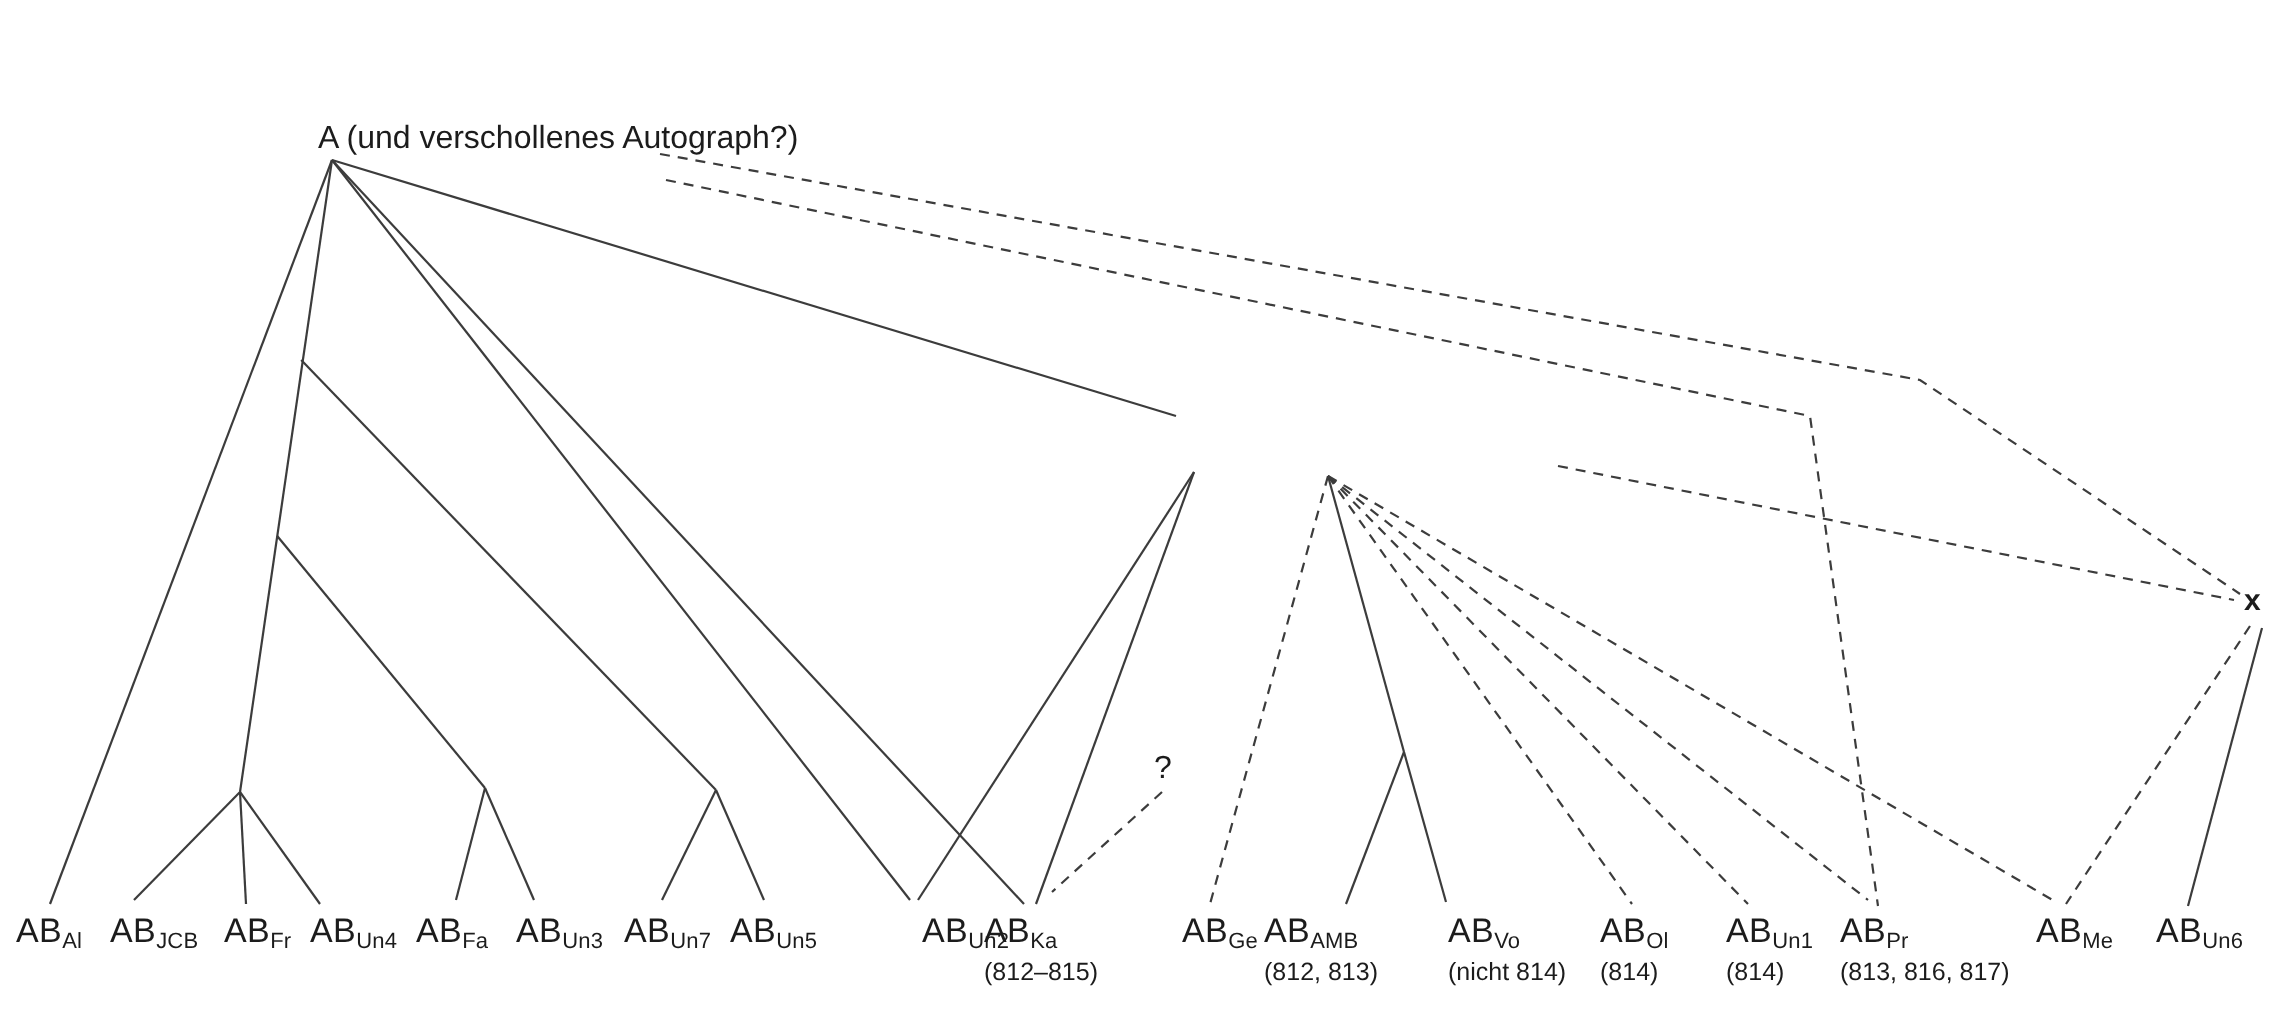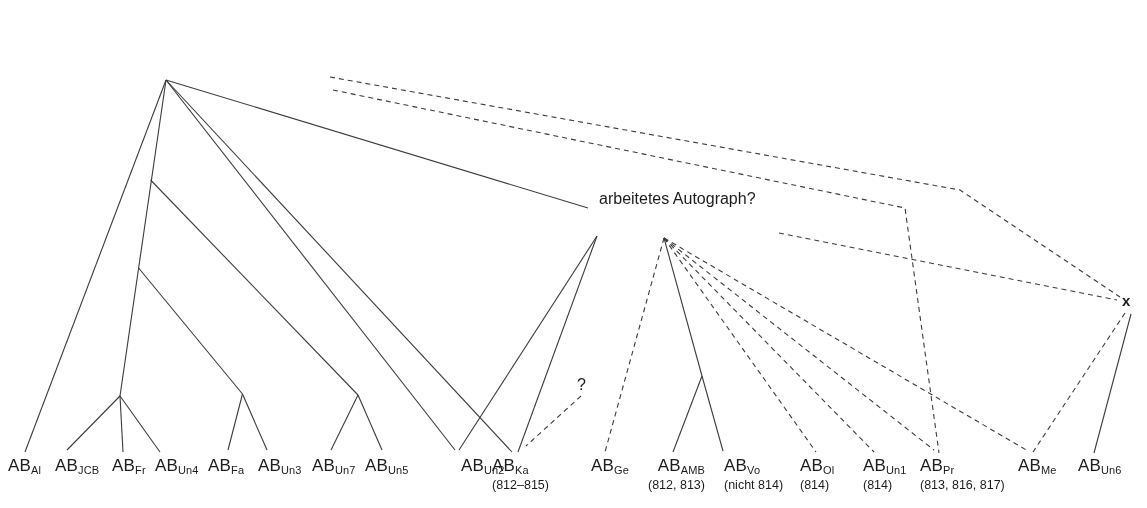--- a/index.html
+++ b/index.html
@@ -55,23 +55,23 @@
       <polyline points="779,233 1117,300" class="dashed"></polyline>
       <polyline points="664,238 605,452" class="dashed"></polyline>
       <polyline points="664,238 816,452" class="dashed"></polyline>
       <polyline points="664,238 874,452" class="dashed"></polyline>
       <polyline points="664,238 934,450" class="dashed"></polyline>
       <polyline points="664,238 1028,451" class="dashed"></polyline>
       <polyline points="1125,313 1033,452" class="dashed"></polyline>
       <polyline points="581,396 526,446" class="dashed"></polyline>
     </svg>
 
+  <div class="node-label root-label">A (und verschollenes Autograph?)</div>
 
   <div class="node-label middle-label">
-    <div>arbeitetes Autograph?</div>
   </div>
 
   <div class="node-label x-label">x</div>
 
   <div class="node-label q-label">?</div>
 
   <div id="leaves">
       <div class="leaf" style="left: 8px;">
       <span class="main">AB</span><span class="sub">Al</span>
       
@@ -109,21 +109,21 @@
       
     </div>
       <div class="leaf" style="left: 492px;">
       <span class="main">AB</span><span class="sub">Ka</span>
       <span class="note">(812–815)</span>
     </div>
       <div class="leaf" style="left: 591px;">
       <span class="main">AB</span><span class="sub">Ge</span>
       
     </div>
-      <div class="leaf" style="left: 648px; text-align: right;">
+      <div class="leaf" style="left: 632px;">
       <span class="main">AB</span><span class="sub">AMB</span>
       <span class="note">(812, 813)</span>
     </div>
       <div class="leaf" style="left: 724px;">
       <span class="main">AB</span><span class="sub">Vo</span>
       <span class="note">(nicht 814)</span>
     </div>
       <div class="leaf" style="left: 800px;">
       <span class="main">AB</span><span class="sub">Ol</span>
       <span class="note">(814)</span>

